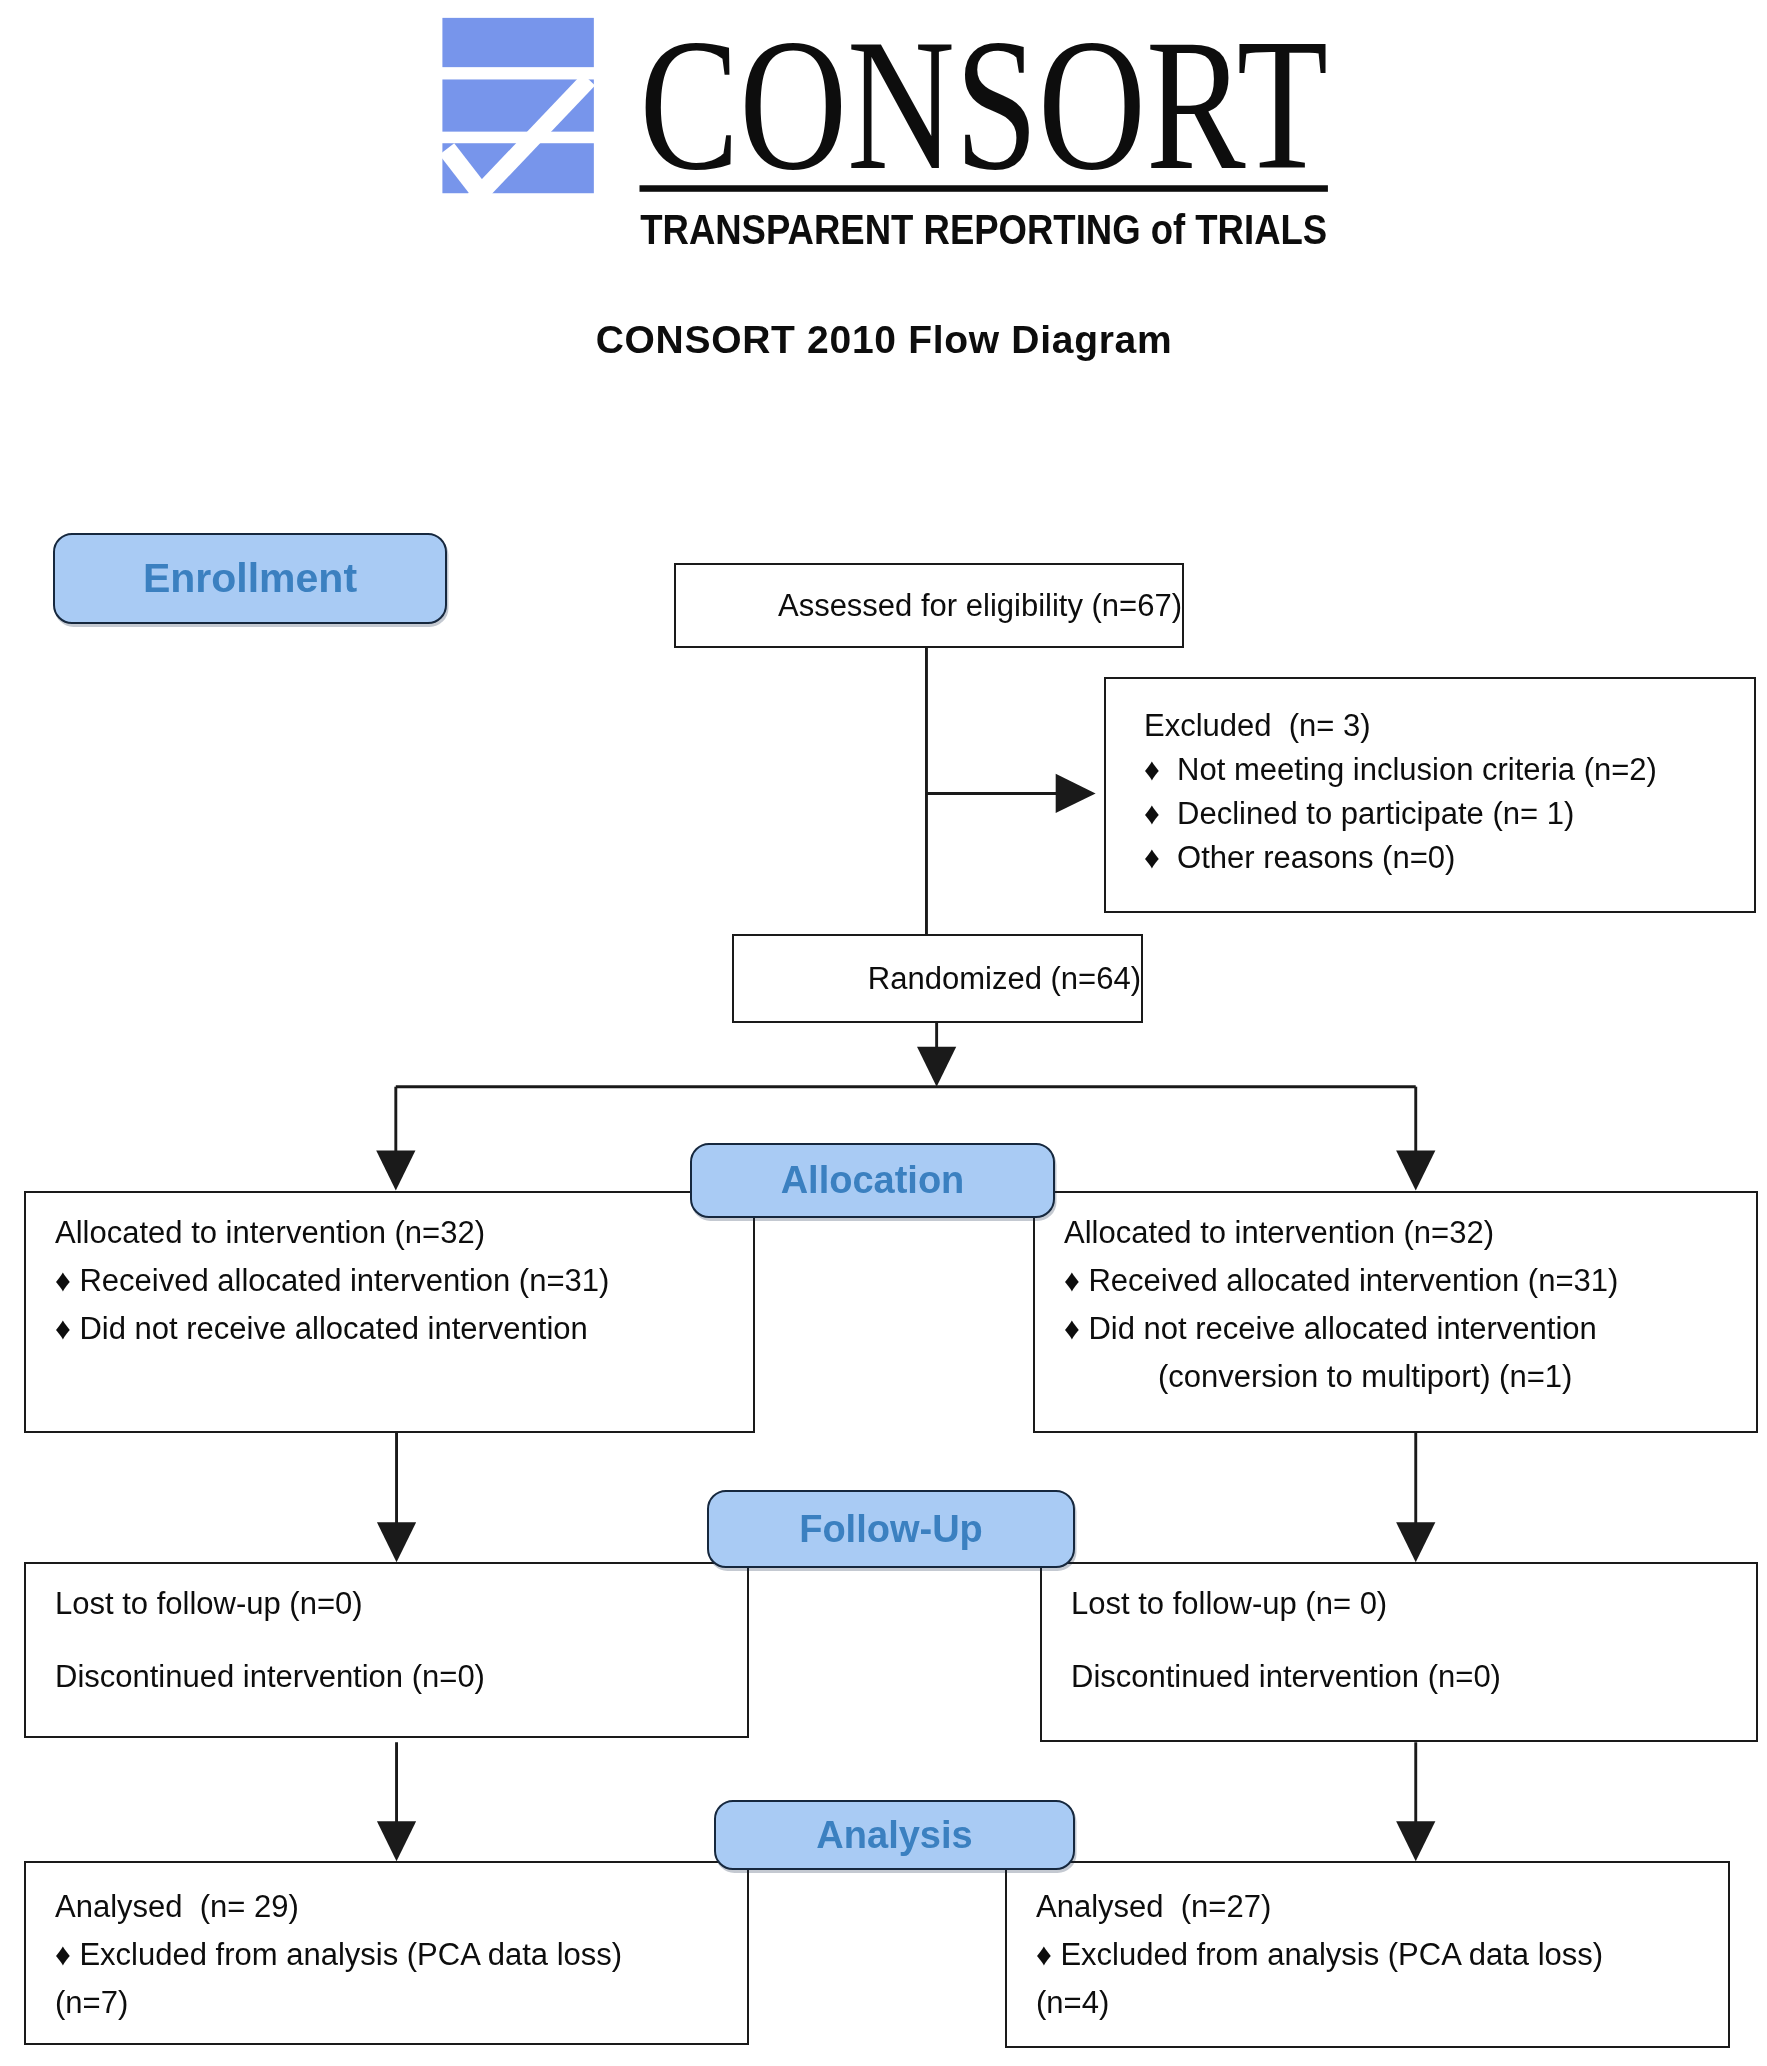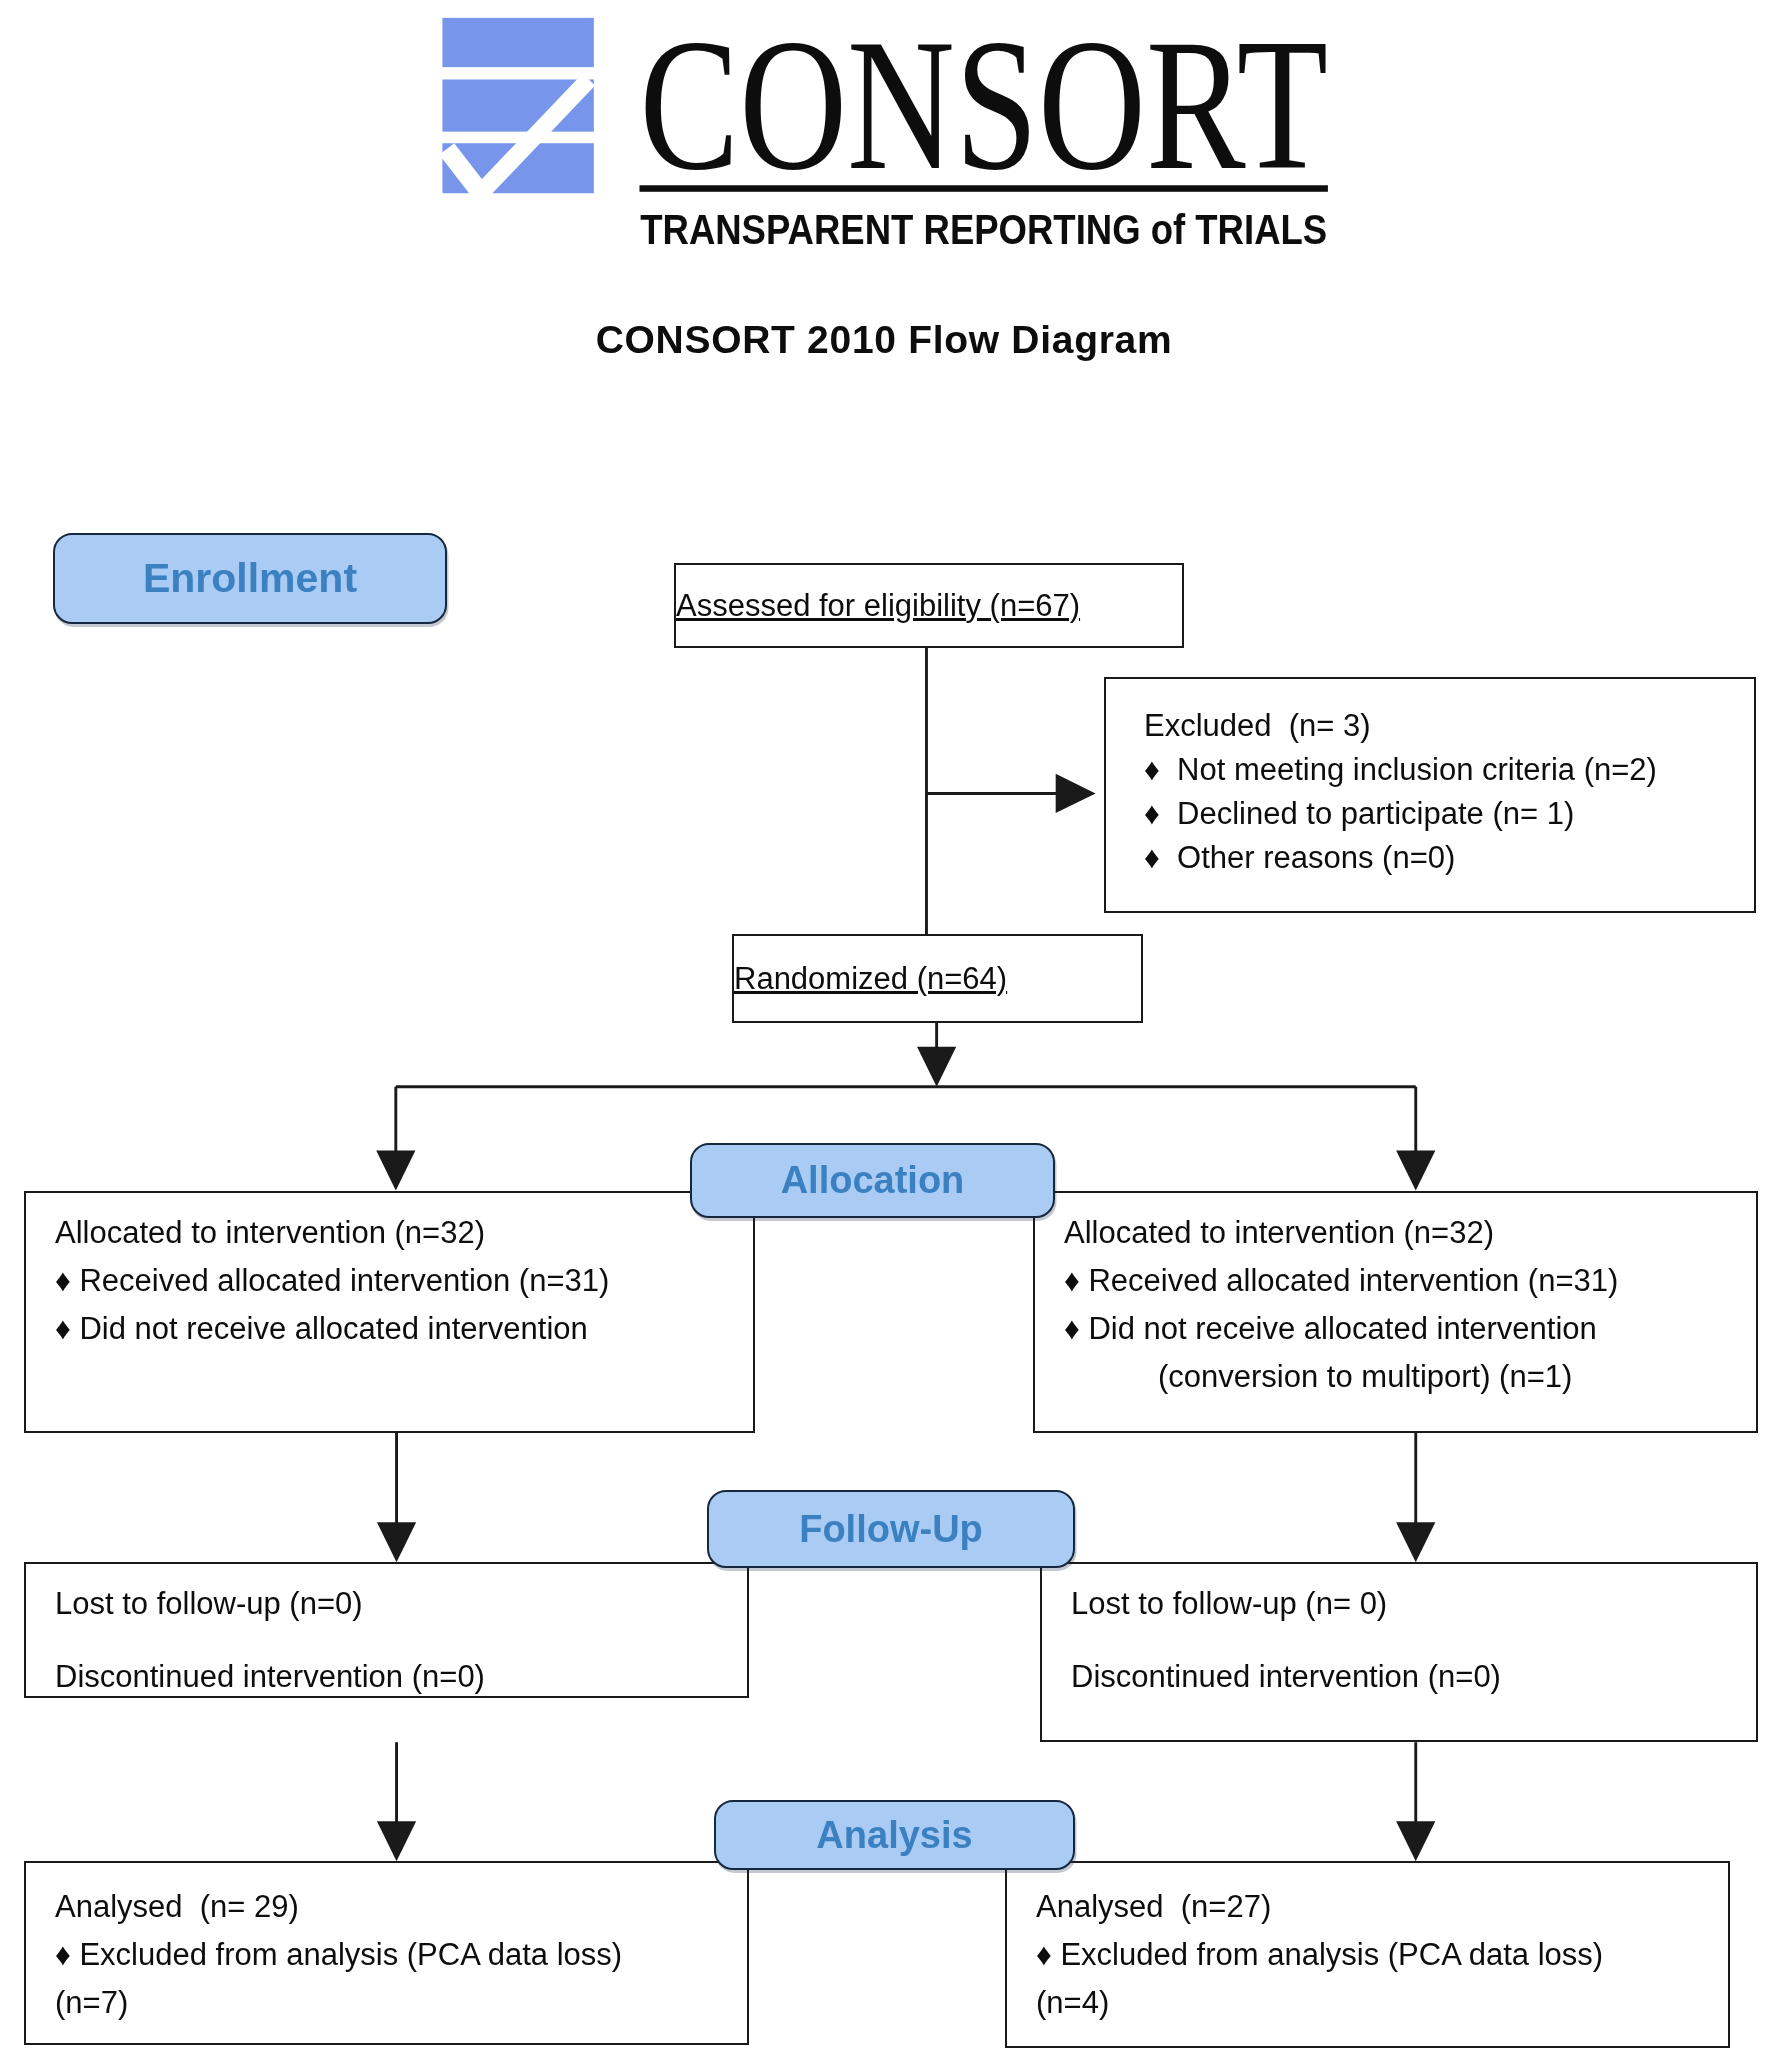--- a/index.html
+++ b/index.html
@@ -15,30 +15,30 @@
   }
   
   #connectors { position:absolute; left:0; top:0; z-index:1; pointer-events:none; }
   #connectors line, #connectors path { stroke:#1a1a1a; stroke-width:4; fill:none; }
   #connectors polygon { fill:#1a1a1a; }
   
   .node {
     position:absolute; z-index:2; box-sizing:border-box; background:#ffffff;
     border:2.9px solid #1a1a1a; font-size:31px; line-height:48px; color:#0d0d0d;
   }
-  .node.center { display:flex; align-items:center; justify-content:flex-start; text-align:center;text-decoration:underline; }
+  .node.center { display:flex; align-items:center; justify-content:flex-end; text-align:center; }
   .node p { margin:0; white-space:pre-wrap; }
   .node p.indent2 { padding-left:94px; }
   .node p.gap-top { margin-top:25px; }
   #box-assessed   { left:674px;  top:563px;  width:510px; height:85px; }
   #box-excluded   { left:1096px; top:677px;  width:652px; height:236px; padding:25px 17.4px 0 38px; line-height:44px;margin-left:8px; }
   #box-randomized { left:732px; top:934px; width:411px; height:89px; }
   #box-alloc-left  { left:24px;   top:1191px; width:731px; height:242px; padding:16px 13px 0 29px; }
   #box-alloc-right { left:1033px; top:1191px; width:725px;  height:242px; padding:16px 13px 0 29px; }
-  #box-fu-left     { left:24px;   top:1562px; width:725px;  height:136px; padding:16px 13px 0 29px; }
+  #box-fu-left     { left:24px;   top:1562px; width:725px;  height:176px; padding:16px 13px 0 29px; }
   #box-fu-right    { left:1040px; top:1562px; width:718px;  height:180px; padding:16px 13px 0 29px; }
   #box-an-left     { left:24px;   top:1861px; width:725px;  height:184px; padding:20.3px 13px 0 29px; }
   #box-an-right    { left:1005px; top:1861px; width:725px;  height:187px; padding:20.3px 13px 0 29px; }
   
   .stage {
     position:absolute; z-index:3; box-sizing:border-box;
     background:#a9cbf4; border:2.9px solid #16283e; border-radius:19px;
     display:flex; align-items:center; justify-content:center;
     font-weight:bold; color:#3b80c0; box-shadow:1.5px 2.9px 0 rgba(20,40,70,0.25);
   }

